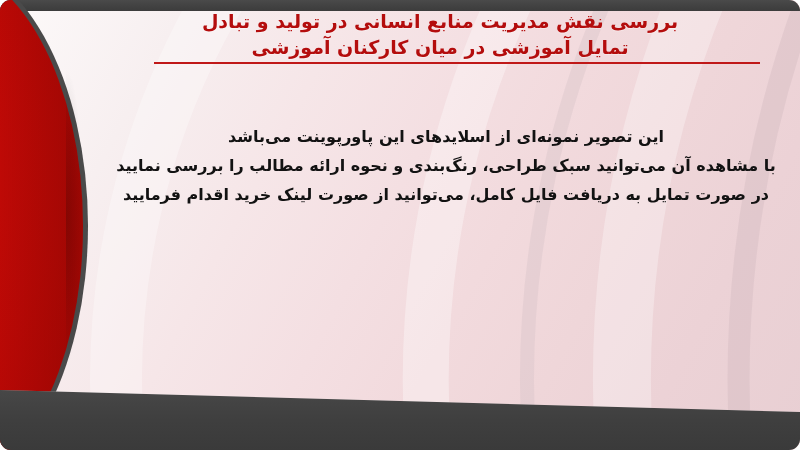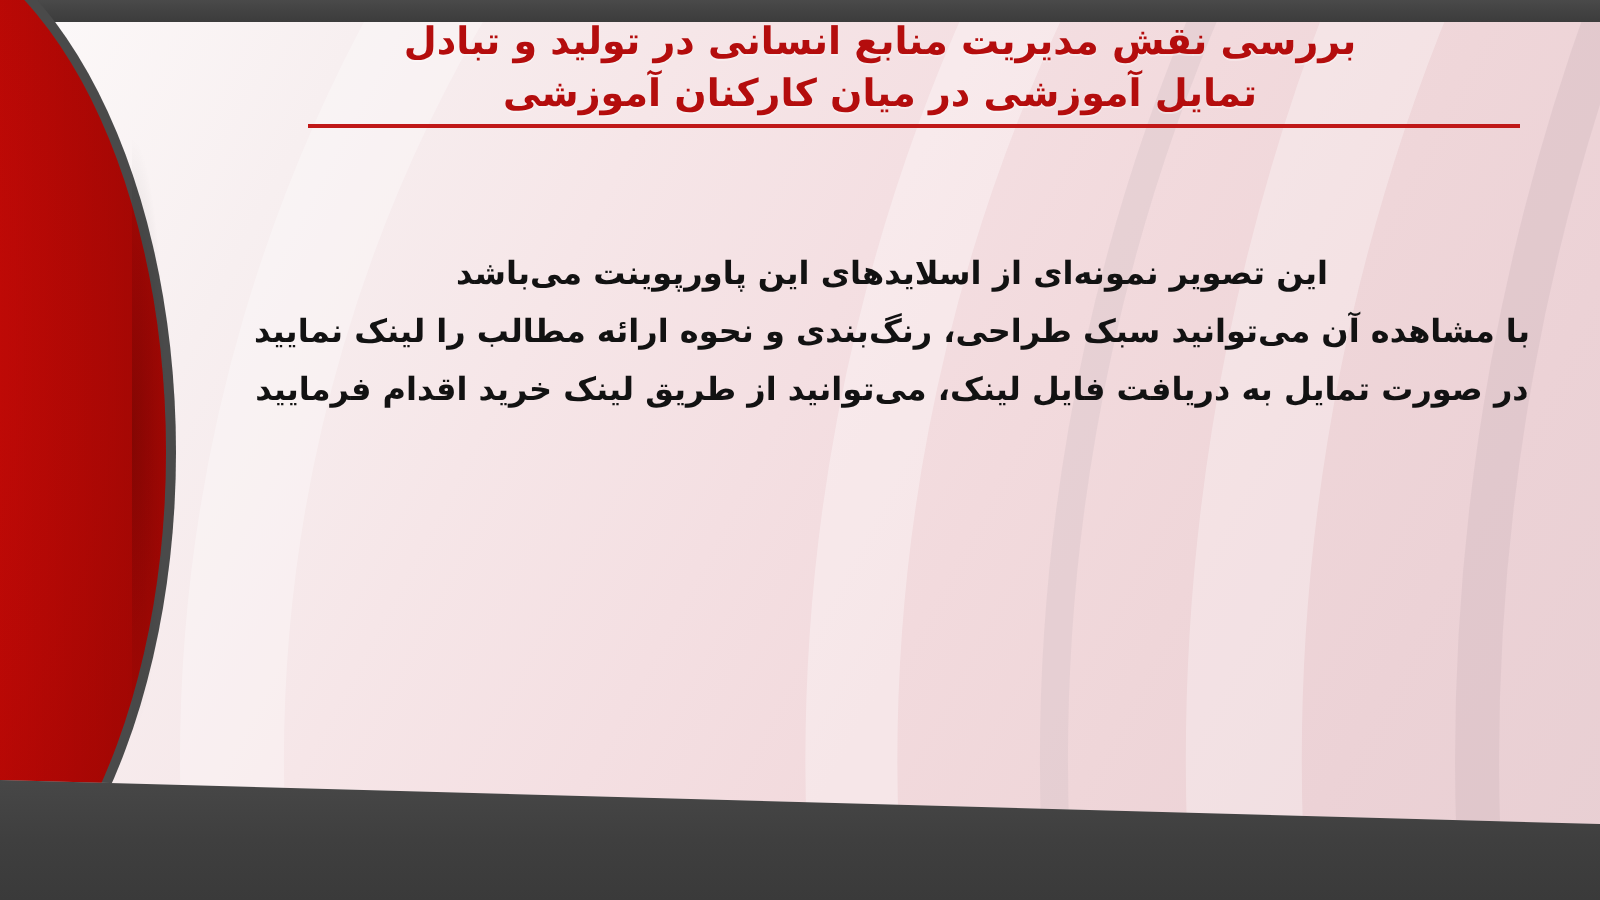--- a/index.html
+++ b/index.html
@@ -11,20 +11,21 @@
   body {
     font-family: "DejaVu Sans", "Liberation Sans", sans-serif;
   }
 
   .slide {
     position: relative;
     width: 800px;
     height: 450px;
     overflow: hidden;
     background: #fca5a5;
+    border-radius: 11px;
   }
 
   
   .bg-base {
     position: absolute;
     inset: 0;
     background:
       linear-gradient(118deg,
         #fdfafa 0%,
         #f7eff0 18%,
@@ -200,20 +201,20 @@
   <div class="left-shadow"></div>
 
   <div class="title-block">
     <div class="title-line">بررسی نقش مدیریت منابع انسانی در تولید و تبادل</div>
     <div class="title-line">تمایل آموزشی در میان کارکنان آموزشی</div>
     <div class="title-rule"></div>
   </div>
 
   <div class="body-block">
     <div class="body-line">این تصویر نمونه‌ای از اسلایدهای این پاورپوینت می‌باشد</div>
-    <div class="body-line">با مشاهده آن می‌توانید سبک طراحی، رنگ‌بندی و نحوه ارائه مطالب را لینک نمایید</div>
-    <div class="body-line">در صورت تمایل به دریافت فایل لینک، می‌توانید از طریق لینک خرید اقدام فرمایید</div>
+    <div class="body-line">با مشاهده آن می‌توانید سبک طراحی، رنگ‌بندی و نحوه ارائه مطالب را بررسی نمایید</div>
+    <div class="body-line">در صورت تمایل به دریافت فایل کامل، می‌توانید از صورت لینک خرید اقدام فرمایید</div>
   </div>
 
   <div class="bottom-sheen"></div>
   <div class="bottom-bar"></div>
 
 </div>
 
 </body></html>

